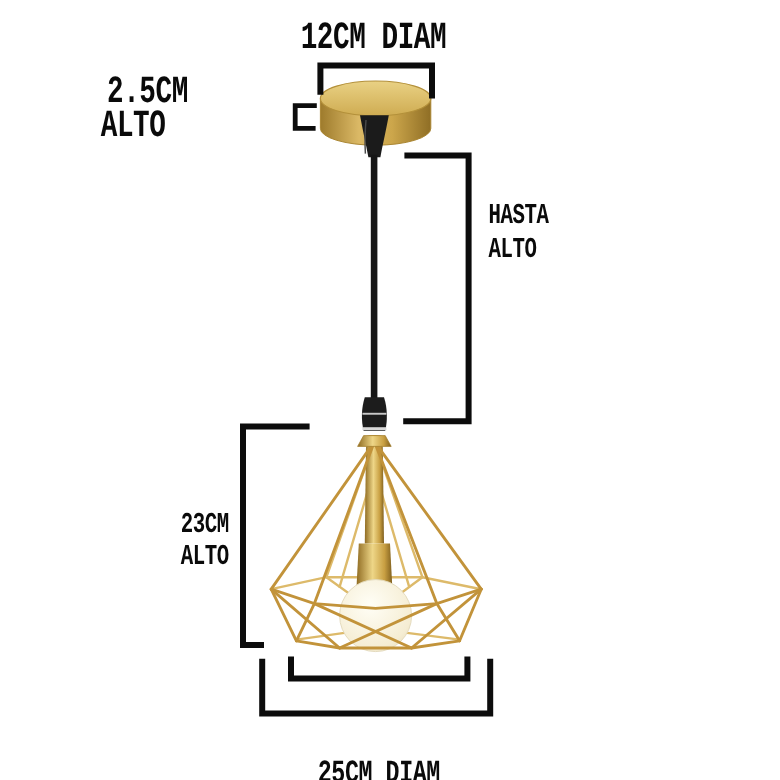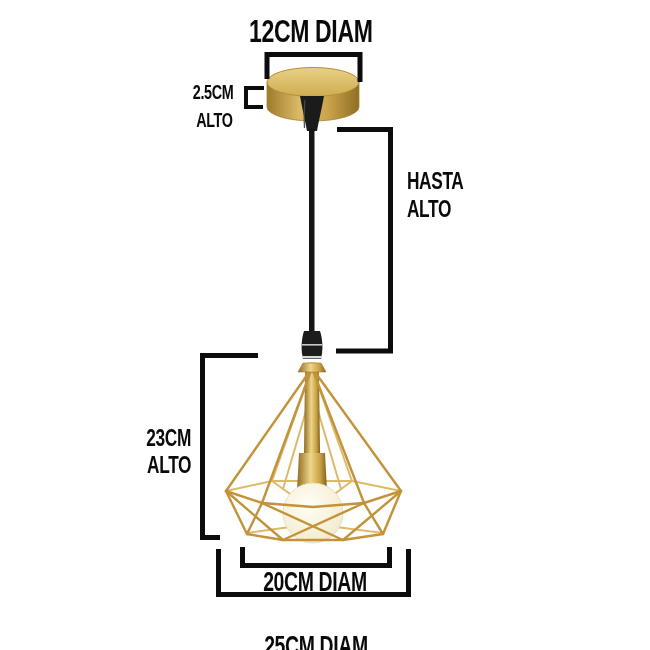--- a/index.html
+++ b/index.html
@@ -2,28 +2,28 @@
 <html><head>
 <meta charset="utf-8">
 <style>
   html,body{margin:0;padding:0;background:#fff;}
   .stage{
     position:relative;width:650px;height:650px;background:#fff;overflow:hidden;
     font-family:"Liberation Sans","DejaVu Sans",sans-serif;
   }
   .stage svg{position:absolute;left:0;top:0;}
   .lbl{
-    position:absolute;font-weight:700;color:#0a0a0a;white-space:nowrap;
+    position:absolute;font-weight:700;color:#0a0a0a;white-space:nowrap;font-family:Liberation Mono, monospace;
   }
   .cond{display:inline-block;transform:scaleX(.72);letter-spacing:-.5px;}
   .oc{transform-origin:50% 50%;}
   .or{transform-origin:100% 50%;}
   .ol{transform-origin:0 50%;}
   .lab-top{left:211px;top:15px;width:200px;text-align:center;font-size:32px;line-height:33px;}
-  .lab-canopy-h{left:63px;top:78px;width:170px;text-align:right;font-size:20px;line-height:28px;}
+  .lab-canopy-h{left:63px;top:63px;width:170px;text-align:left;font-size:32px;line-height:28px;}
   .lab-cable{left:407px;top:167px;text-align:left;font-size:24px;line-height:28.3px;}
   .lab-lamp-h{left:41px;top:396px;width:150px;text-align:right;font-size:24px;line-height:27px;margin-top:28px;}
   .lab-20{left:215px;top:567px;width:200px;text-align:center;font-size:27px;line-height:30px;}
   .lab-25{left:216px;top:631px;width:200px;text-align:center;font-size:27px;line-height:30px;}
 </style>
 </head>
 <body>
 
 <div class="stage">
 
@@ -118,21 +118,18 @@
   <div class="lbl lab-cable">
     <div><span class="cond ol">HASTA</span></div>
     <div><span class="cond ol">ALTO</span></div>
   </div>
 
   <div class="lbl lab-lamp-h">
     <div><span class="cond or">23CM</span></div>
     <div><span class="cond or">ALTO</span></div>
   </div>
 
-  <div class="lbl lab-20">
-    <span class="cond oc">20CM DIAM</span>
-  </div>
 
   <div class="lbl lab-25">
     <span class="cond oc">25CM DIAM</span>
   </div>
 
 </div>
 
 </body></html>

